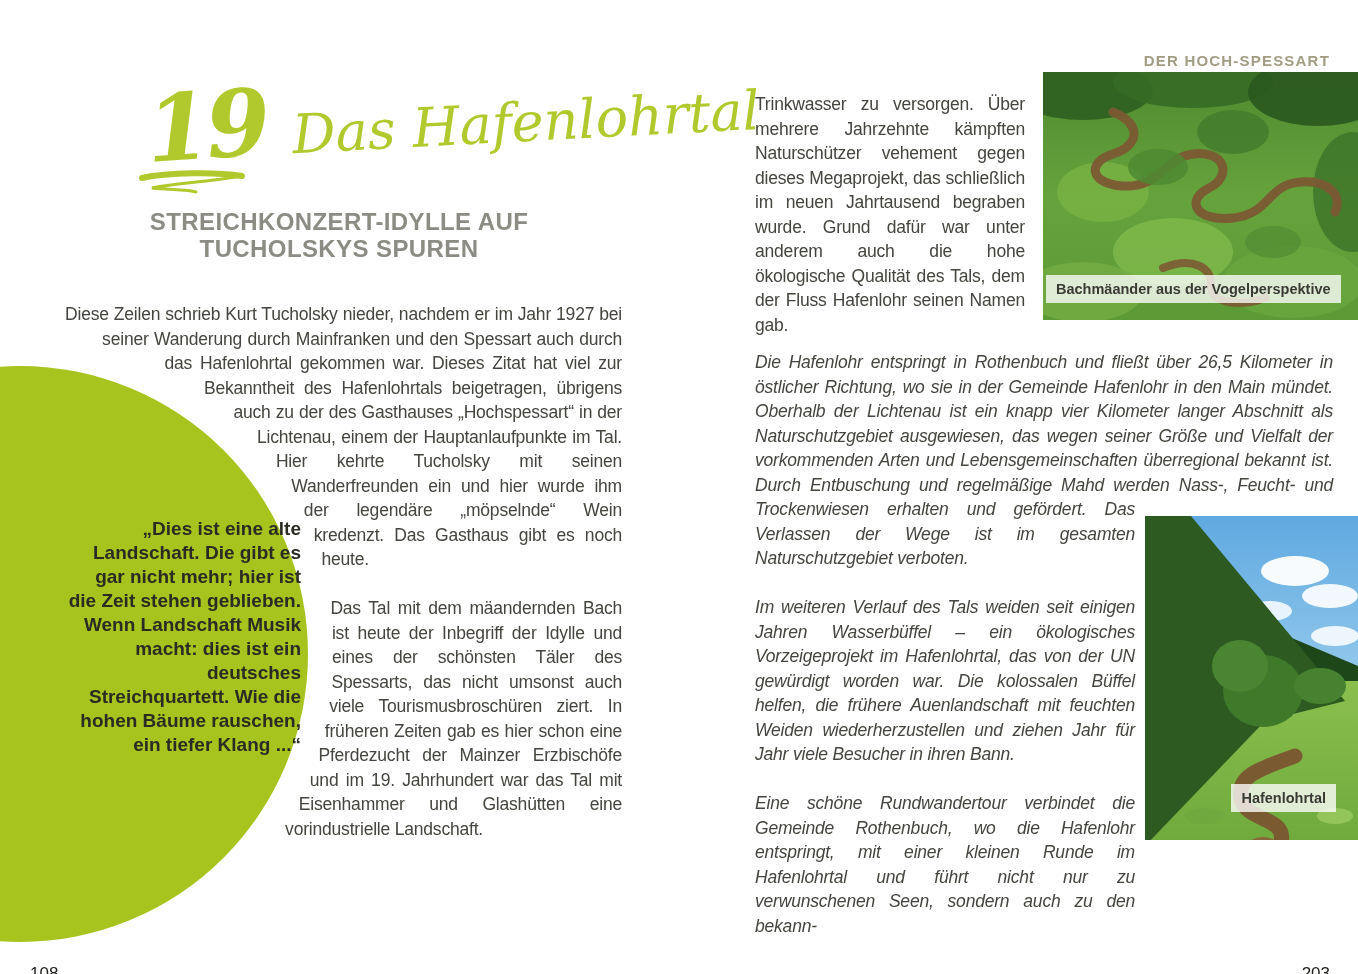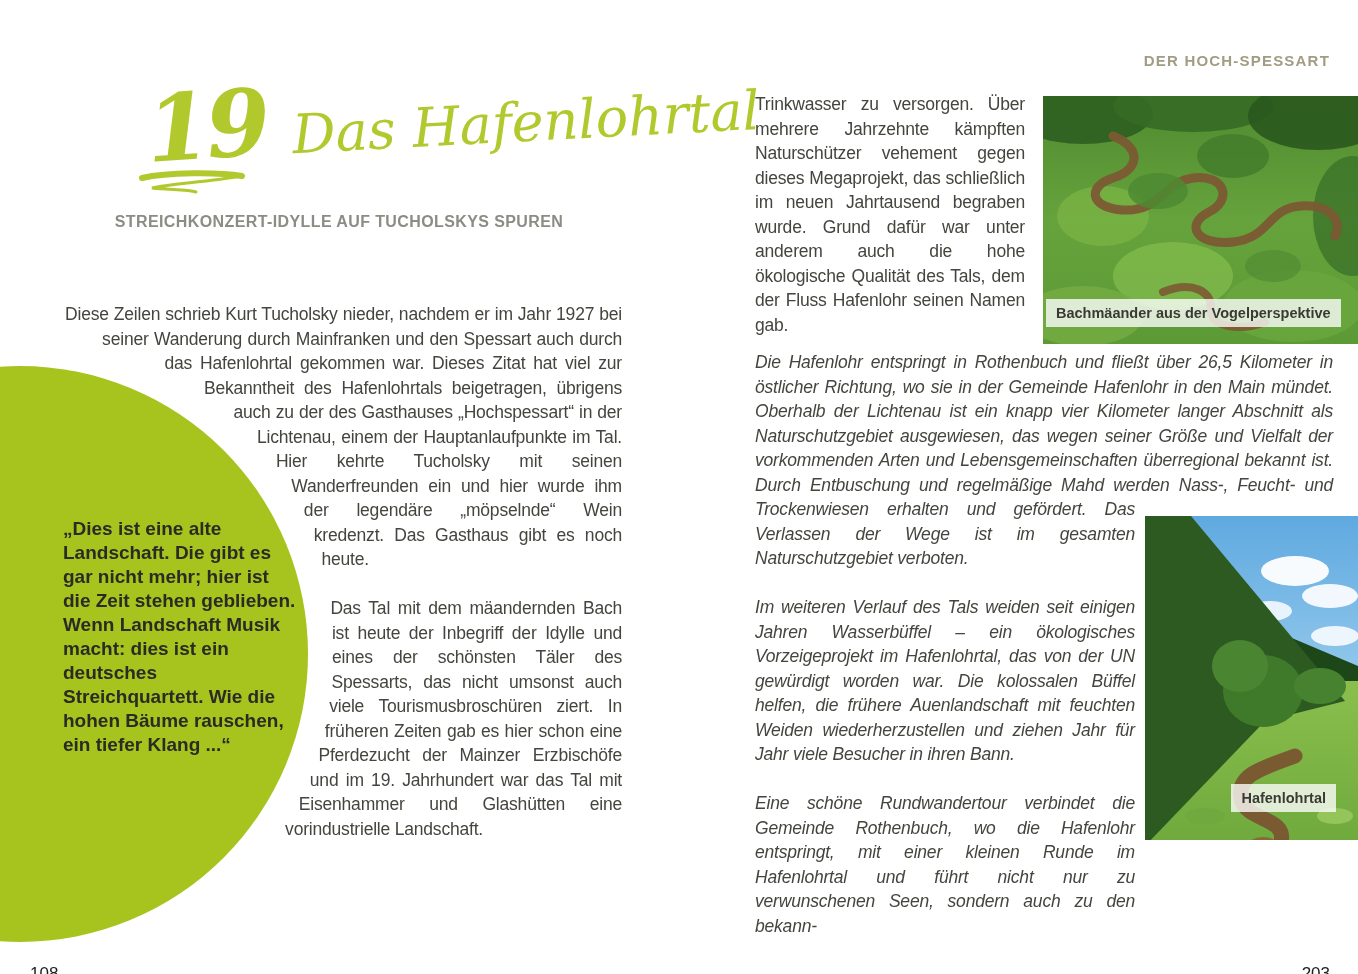--- a/index.html
+++ b/index.html
@@ -41,21 +41,21 @@
     font-style:italic;
     font-size:54px; line-height:70px;
     color:#b2c92d;
     transform:rotate(-3deg);
     white-space:nowrap;
     margin-top:8px;
   }
   .subtitle {
     left:65px; top:172px; width:548px;
     text-align:center;
-    font-size:16px; line-height:27px;
+    font-size:24px; line-height:27px;
     font-weight:bold;
     letter-spacing:0.4px;
     color:#8c8c85;
   }
 
   
   .body-text {
     font-size:17.5px;
     line-height:24.5px;
     color:#45453f;
@@ -77,35 +77,35 @@
     border-radius:50%;
     background:#a7c41e;
     z-index:0;
   }
   .pull-quote {
     left:63px; top:481px; width:238px;
     font-size:19px; line-height:24px;
     font-weight:bold;
     color:#2b2b24;
     z-index:2;
-    text-align:left;
+    text-align:right;
   }
 
   .right-col-a { left:755px; top:56px; width:270px; }
   .right-flow { left:755px; top:314px; width:578px;font-style:italic; }
   .photo2-spacer {
     float:right;
     width:198px; height:602px;
     shape-outside:inset(164px 0 0 0);
   }
 
   
   .photo { overflow:hidden; }
   .photo svg { display:block; }
-  .photo-1 { left:1043px; top:60px; width:315px; height:248px; }
+  .photo-1 { left:1043px; top:36px; width:315px; height:248px; }
   .photo-2 { left:1145px; top:480px; width:213px; height:324px; }
   .photo-caption {
     position:absolute;
     background:rgba(255,255,255,0.78);
     color:#3a3a34;
     font-weight:bold;
     font-size:14.5px;
     line-height:18px;
     padding:5px 10px;
     white-space:nowrap;

